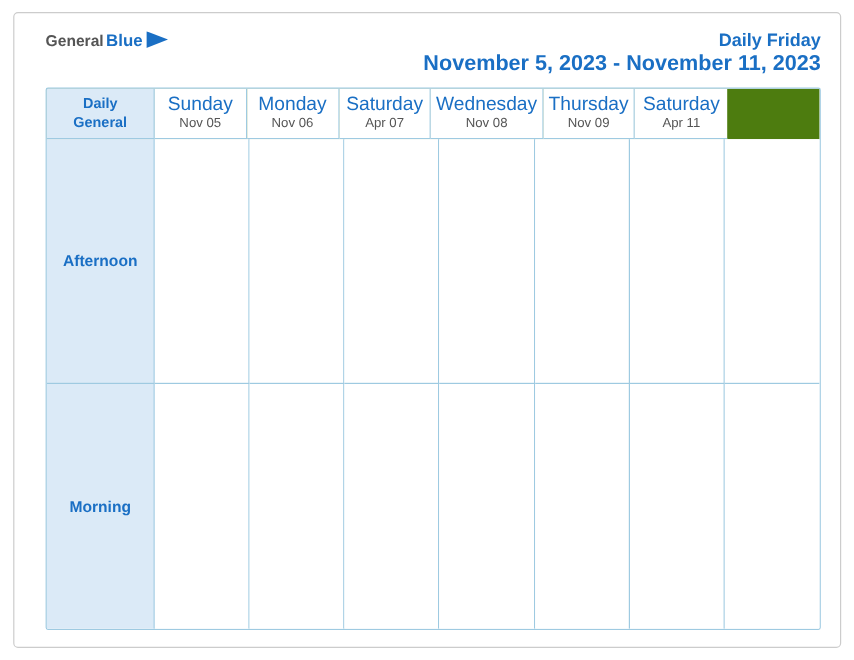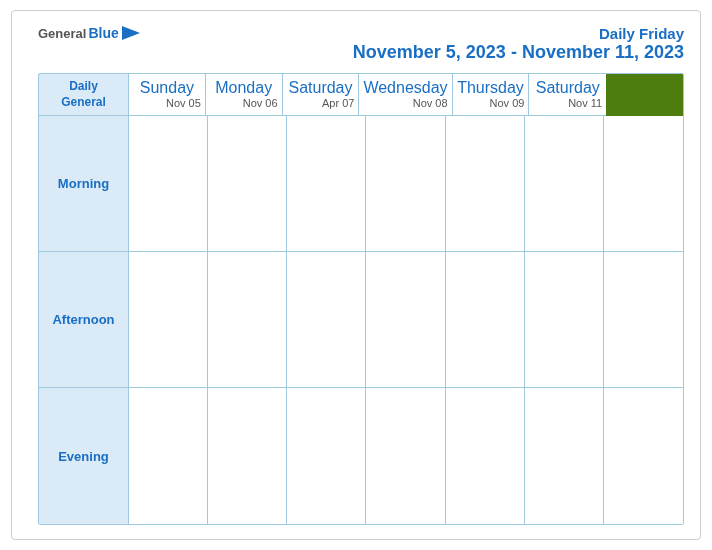--- a/index.html
+++ b/index.html
@@ -111,21 +111,20 @@
 
     .day-name {
       font-size: 16px;
       font-weight: normal;
       color: #1a6fc4;
     }
 
     .day-date {
       font-size: 11px;
       color: #555;
-      text-align: right;
     }
 
     .first-header-label {
       font-size: 12px;
       font-weight: bold;
       color: #1a6fc4;
       line-height: 1.3;
     }
 
     .cal-body {
@@ -214,59 +213,47 @@
       <div class="cal-header-cell">
         <div class="day-name">Wednesday</div>
         <div class="day-date">Nov 08</div>
       </div>
       <div class="cal-header-cell">
         <div class="day-name">Thursday</div>
         <div class="day-date">Nov 09</div>
       </div>
       <div class="cal-header-cell">
         <div class="day-name">Saturday</div>
-        <div class="day-date">Nov 11</div>
+        <div class="day-date">Apr 11</div>
       </div>
     </div>
 
     <div class="cal-body">
+
+      <div class="cal-row">
+        <div class="cal-cell row-label">
+          <span class="row-label-text">Afternoon</span>
+        </div>
+        <div class="cal-cell"></div>
+        <div class="cal-cell"></div>
+        <div class="cal-cell"></div>
+        <div class="cal-cell"></div>
+        <div class="cal-cell"></div>
+        <div class="cal-cell"></div>
+        <div class="cal-cell"></div>
+      </div>
 
       <div class="cal-row">
         <div class="cal-cell row-label">
           <span class="row-label-text">Morning</span>
         </div>
         <div class="cal-cell"></div>
         <div class="cal-cell"></div>
         <div class="cal-cell"></div>
         <div class="cal-cell"></div>
         <div class="cal-cell"></div>
         <div class="cal-cell"></div>
         <div class="cal-cell"></div>
       </div>
 
-      <div class="cal-row">
-        <div class="cal-cell row-label">
-          <span class="row-label-text">Afternoon</span>
-        </div>
-        <div class="cal-cell"></div>
-        <div class="cal-cell"></div>
-        <div class="cal-cell"></div>
-        <div class="cal-cell"></div>
-        <div class="cal-cell"></div>
-        <div class="cal-cell"></div>
-        <div class="cal-cell"></div>
-      </div>
-
-      <div class="cal-row">
-        <div class="cal-cell row-label">
-          <span class="row-label-text">Evening</span>
-        </div>
-        <div class="cal-cell"></div>
-        <div class="cal-cell"></div>
-        <div class="cal-cell"></div>
-        <div class="cal-cell"></div>
-        <div class="cal-cell"></div>
-        <div class="cal-cell"></div>
-        <div class="cal-cell"></div>
-      </div>
     </div>
   </div>
 </div>
 
 </body></html>

